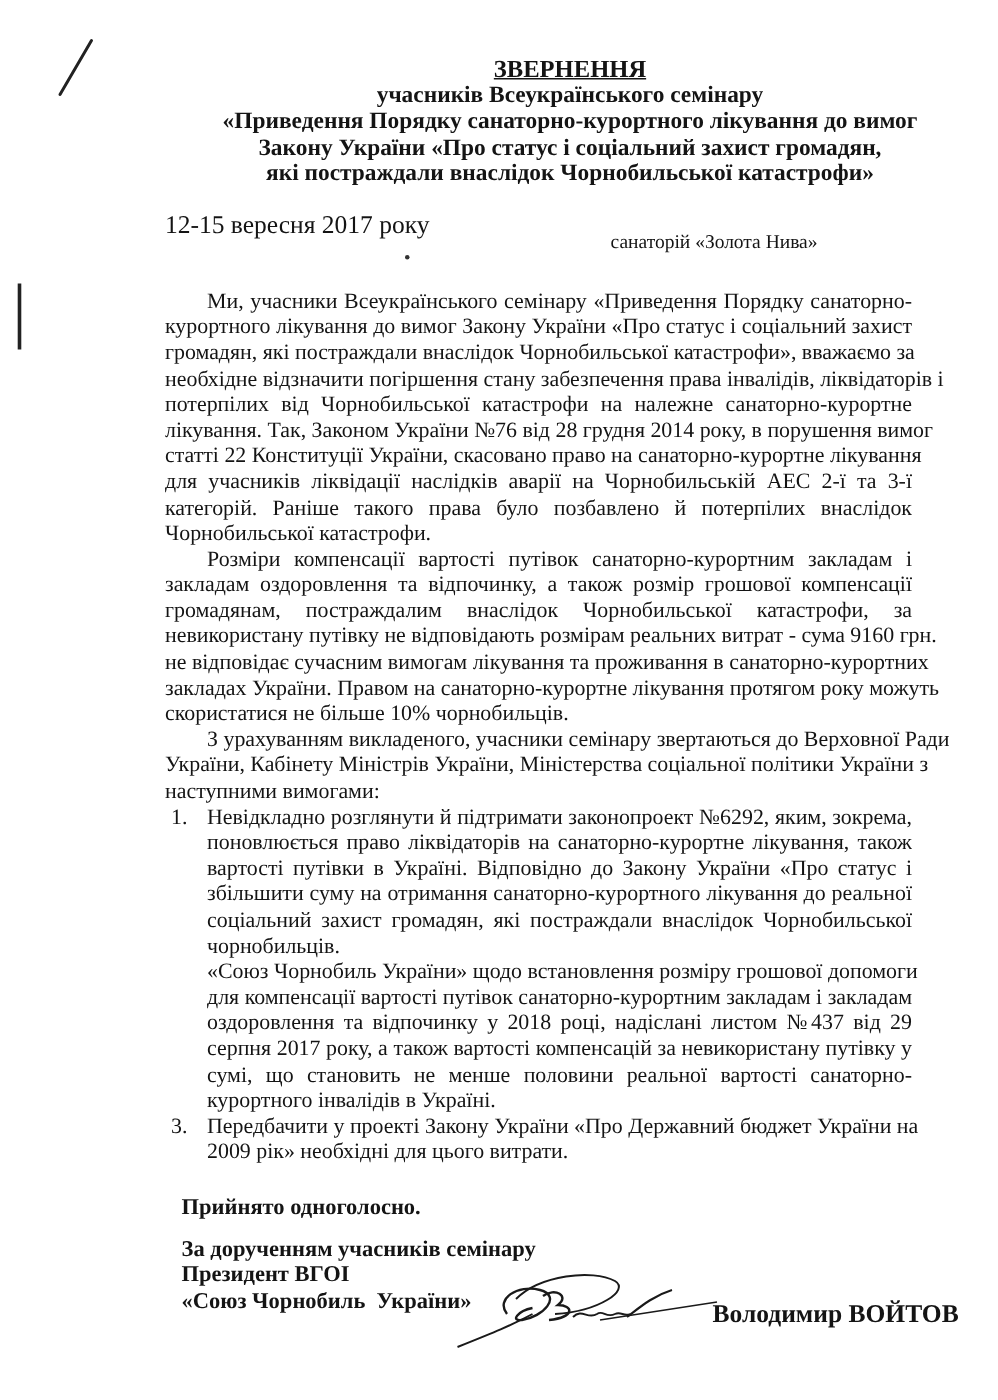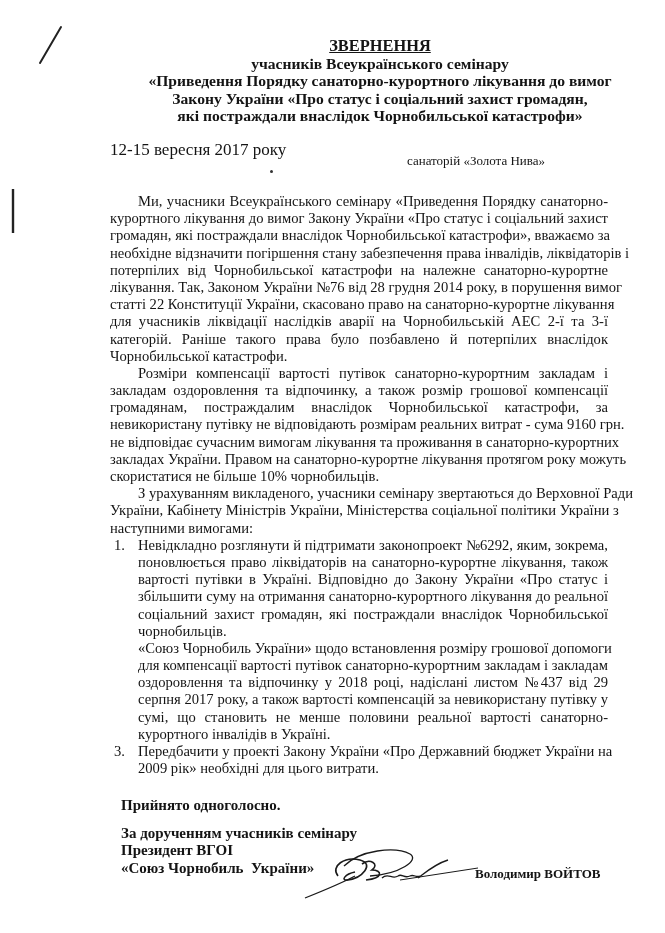--- a/index.html
+++ b/index.html
@@ -25,21 +25,21 @@
     .line.last { text-align-last: left; }
     .line.indent { padding-left: 28px; }
     .list .line { padding-left: 28px; }
     .list .line.first { padding-left: 0; position: relative; }
     .list .num { display: inline-block; width: 28px; text-align: left; padding-left: 4px; box-sizing: border-box; }
     .list .line.first .txt { display: inline-block; width: 470px; text-align: justify; text-align-last: justify; }
 
     .footer { position: absolute; left: 110px; font-weight: bold; font-size: 15px; line-height: 17.4px; margin-left: 11px; }
     .adopted { top: 797px; }
     .sign-block { top: 825px; }
-    .sign-name { position: absolute; left: 475px; top: 866px; font-weight: bold; font-size: 13px; white-space: nowrap; }
+    .sign-name { position: absolute; left: 475px; top: 866px; font-weight: bold; font-size: 17px; white-space: nowrap; }
     .signature { position: absolute; left: 300px; top: 846px; width: 180px; height: 55px; }
   </style>
 </head>
 <body>
 
 <svg class="mark-slash" viewBox="0 0 28 40">
   <path d="M25 2 L4 38" stroke="#222" stroke-width="2" fill="none" stroke-linecap="round"></path>
 </svg>
 <svg class="mark-bar" viewBox="0 0 4 46">
   <path d="M2 1 L2 45" stroke="#222" stroke-width="2.4" fill="none"></path>

